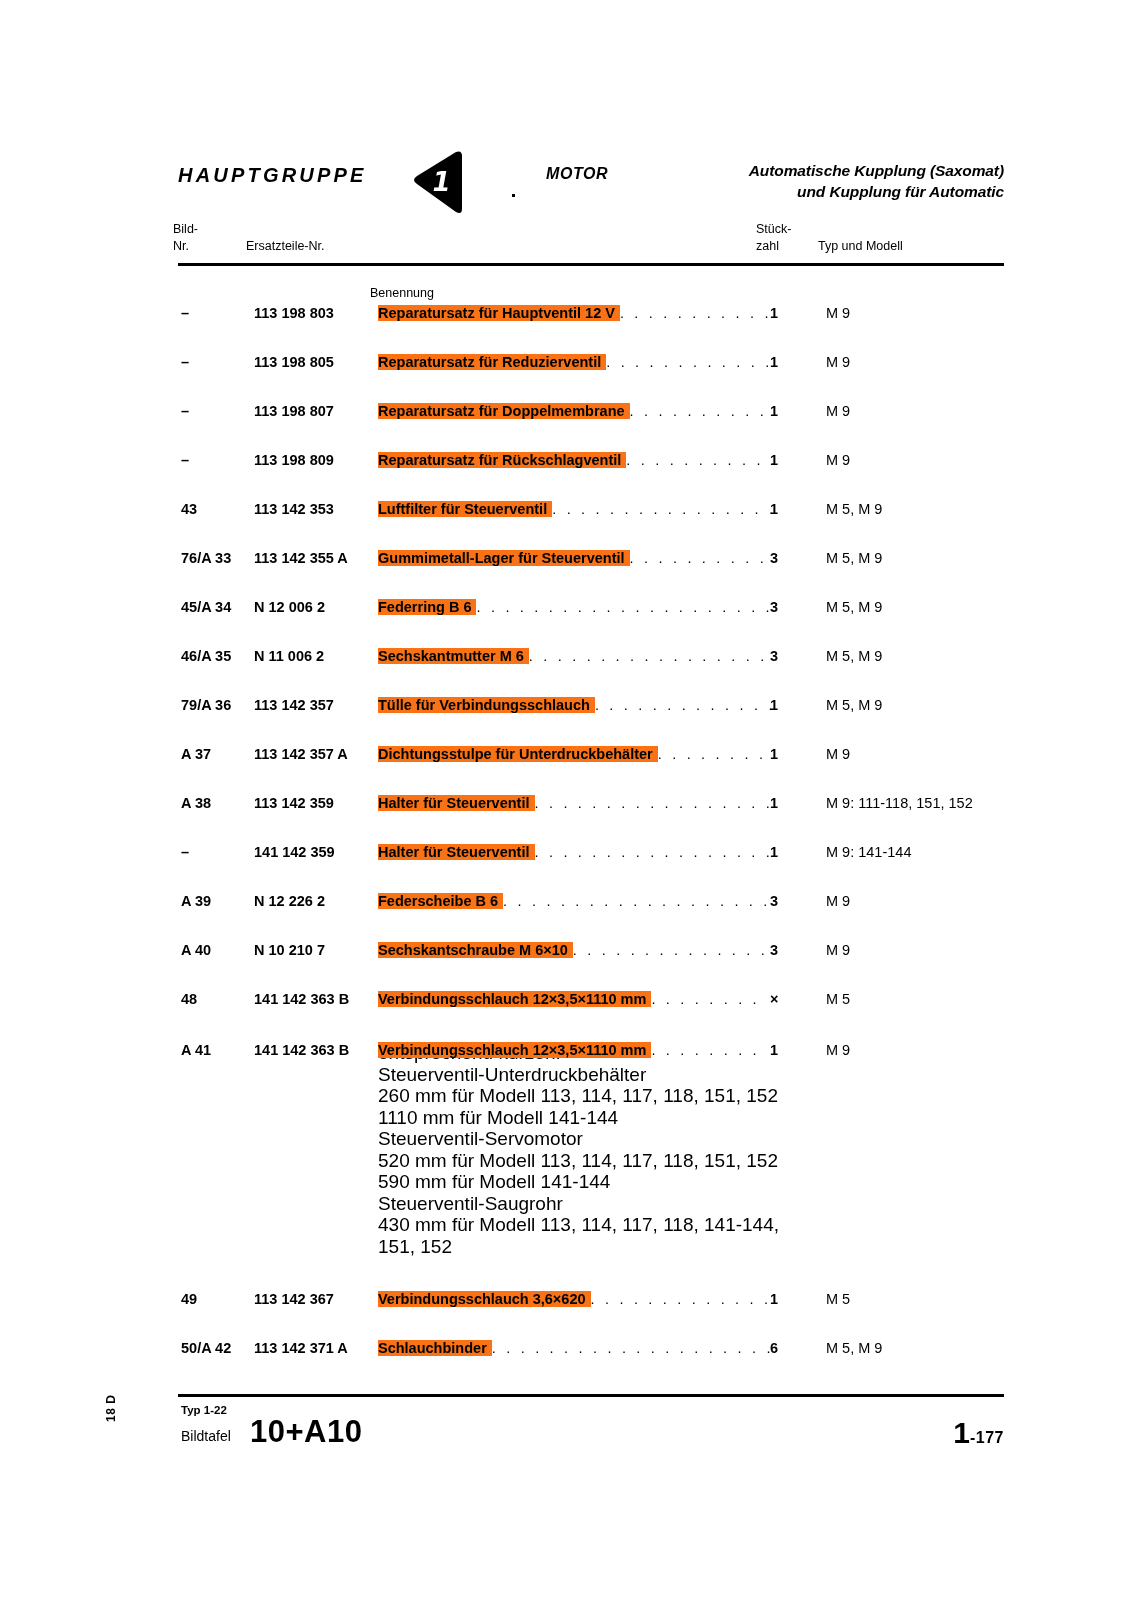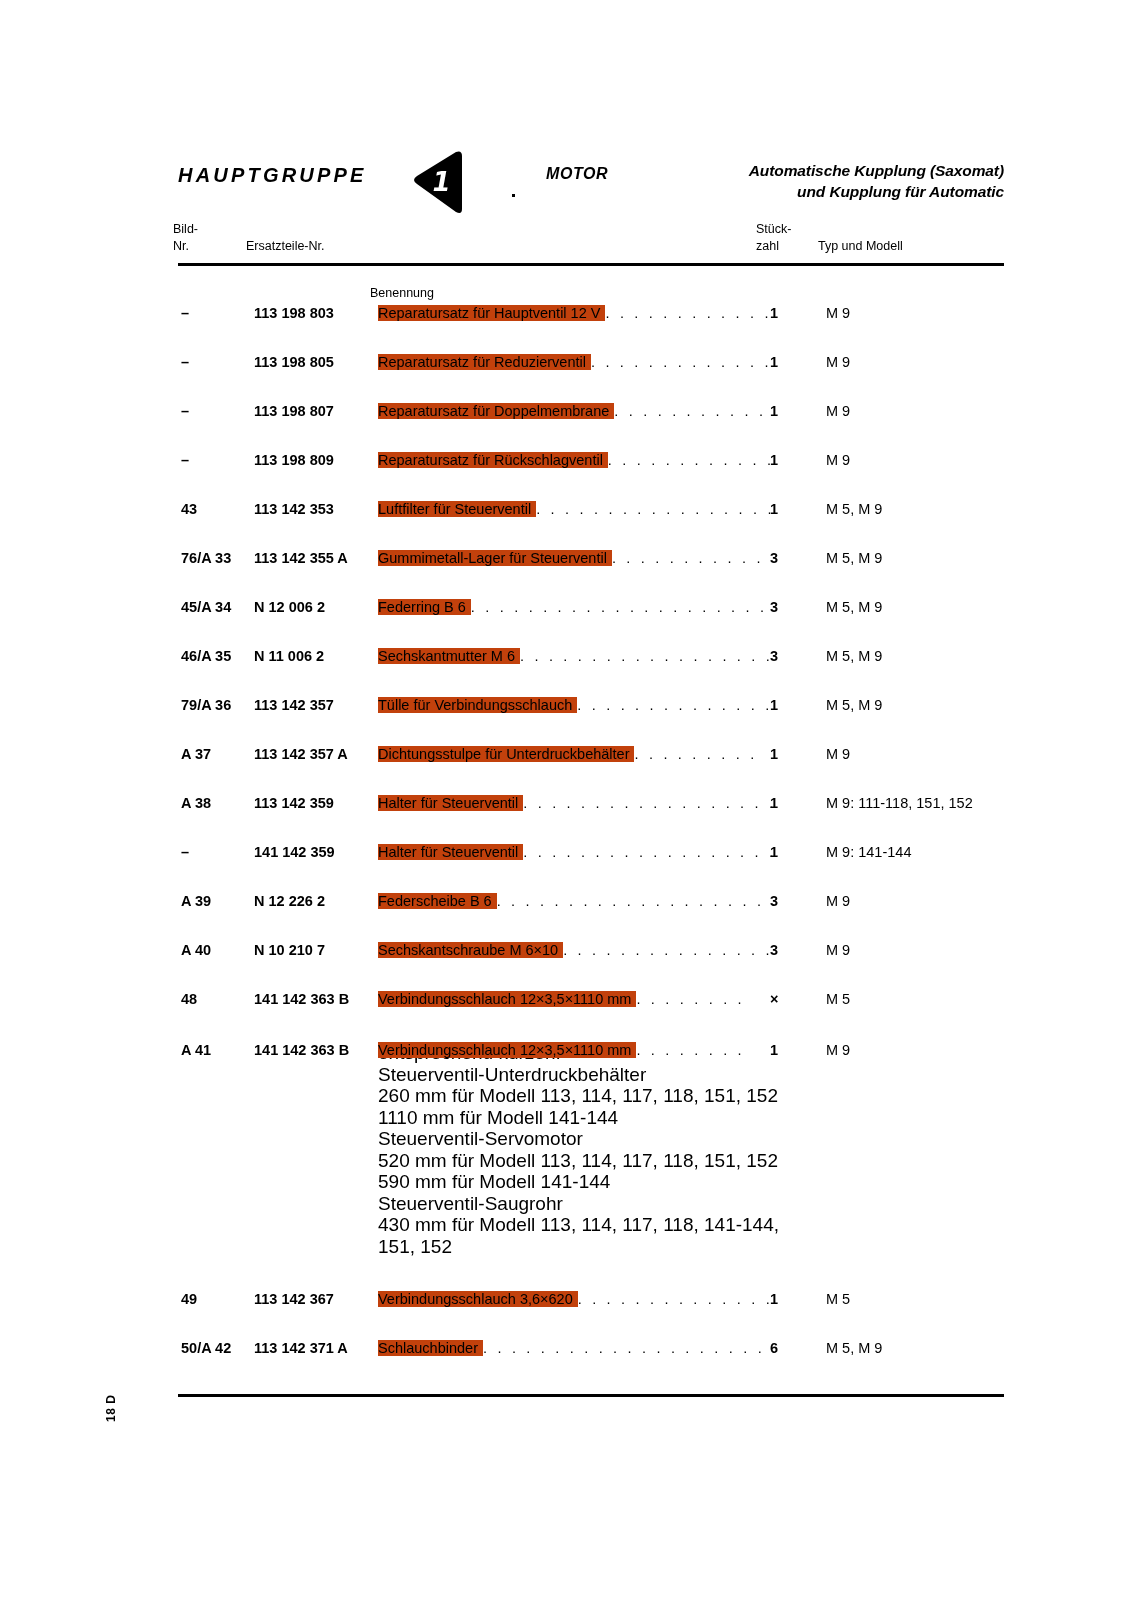--- a/index.html
+++ b/index.html
@@ -135,21 +135,21 @@
   .c-name  { left: 200px; right: 230px; white-space: nowrap; overflow: hidden; }
   .c-qty   { left: 592px; font-weight: bold; }
   .c-typ   { left: 648px; }
 
   
   .leader-wrap {
     display: block;
     position: relative;
     overflow: hidden;
   }
-  .nm { position: relative; z-index: 2; background: #c2410c; padding-right: 5px; }
+  .nm { position: relative; z-index: 2; background: #f97316; padding-right: 5px; font-weight: bold; }
   .dots {
     position: relative;
     z-index: 1;
     letter-spacing: 3.2px;
     font-size: 14.5px;
   }
   .subnote {
     margin-left: 200px;
     margin-top: 2px;
     font-size: 19px;
@@ -417,16 +417,24 @@
         <div class="cell c-name">
           <span class="leader-wrap"><span class="nm">Schlauchbinder</span><span class="dots">. . . . . . . . . . . . . . . . . . . . . . . . . . . .</span></span>
         </div>
         <div class="cell c-qty">6</div>
         <div class="cell c-typ">M 5, M 9</div>
       </div>
     </div>
 
   <div class="rule" id="rule-bottom"></div>
 
+  <div id="footer">
+    <div id="footer-typ">Typ 1-22</div>
+    <div id="footer-bildtafel-label">Bildtafel</div>
+    <div id="footer-bildtafel-value">10+A10</div>
+    <div id="footer-pageno">
+      <span>1</span><span class="pg-suffix">-177</span>
+    </div>
+  </div>
 
   <div id="margin-mark">18 D</div>
 
 </div>
 
 </body></html>

